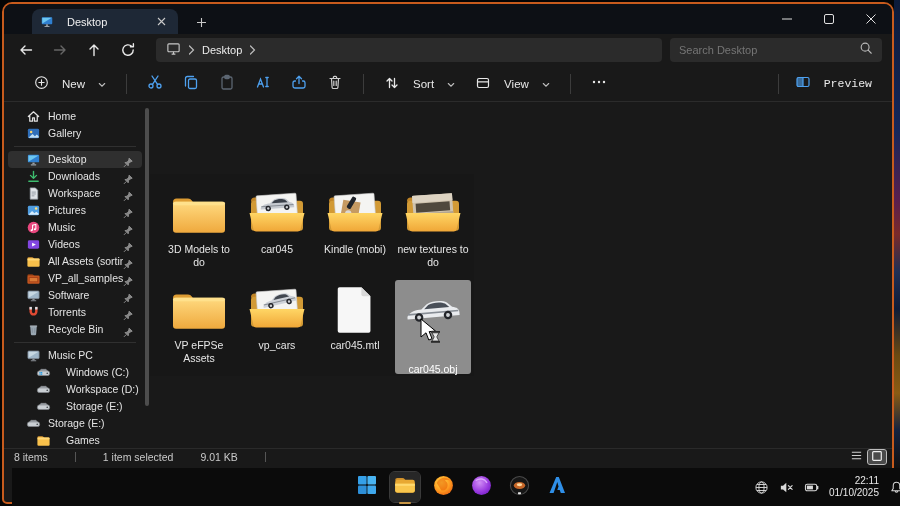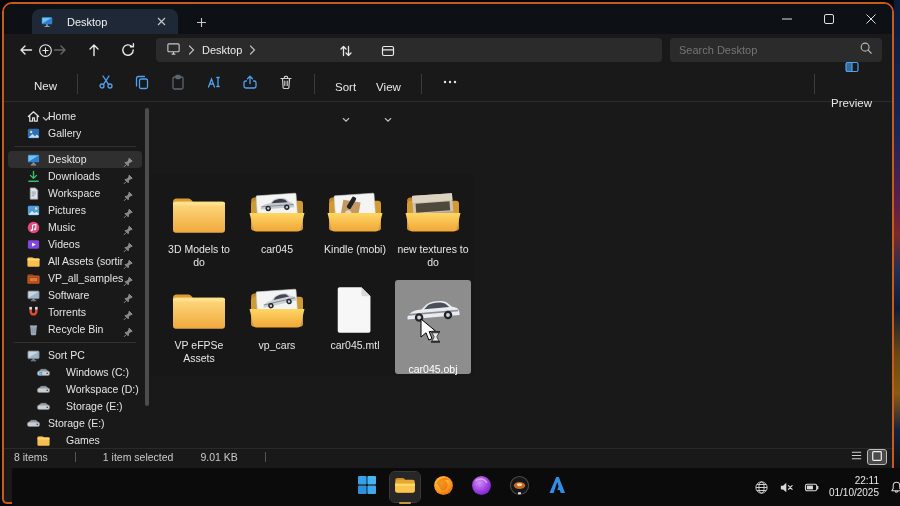--- a/index.html
+++ b/index.html
@@ -28,24 +28,24 @@
   .navbar { height:32px; display:flex; align-items:center; padding:0 10px 0 12px; gap:8px; background:#191919; }
   .nav-btns { display:flex; align-items:center; gap:14px; margin-right:10px; }
   .nav-btn { width:20px; height:20px; display:flex; align-items:center; justify-content:center; }
   .address-bar { flex:1; height:24px; background:#2b2b2b; border-radius:4px; display:flex; align-items:center; gap:7px; padding:0 10px; }
   .crumb-label { font-size:11px; color:#ececec; }
   .search-bar { width:212px; height:24px; background:#2b2b2b; border-radius:4px; display:flex; align-items:center; padding:0 9px; }
   .search-bar input { flex:1; background:transparent; border:none; outline:none; color:#a8a8a8; font-size:11px; font-family:"Liberation Sans",sans-serif; }
 
   
   .toolbar { height:36px; display:flex; align-items:center; padding:0 12px 0 22px; gap:4px; background:#191919; border-bottom:1px solid #2b2b2b; }
-  .tb-btn { display:flex; align-items:center; gap:20px; padding:5px 8px; border-radius:4px; color:#e8e8e8; font-size:11.5px;flex-direction:column; }
+  .tb-btn { display:flex; align-items:center; gap:13px; padding:5px 8px; border-radius:4px; color:#e8e8e8; font-size:11.5px; }
   .tb-icon-btn { width:32px; height:28px; display:flex; align-items:center; justify-content:center; border-radius:4px; }
   .tb-sep { width:1px; height:20px; background:#3c3c3c; margin:0 8px; }
-  .tb-right { margin-left:auto; display:flex; align-items:center; }
+  .tb-right { margin-left:auto; display:flex; align-items:center;font-family:Liberation Mono, monospace; }
 
   
   .win-body { display:flex; height:346px;align-items:center; }
   .sidebar { position:relative; width:146px; padding-top:6px; overflow:hidden; }
   .sb-item { display:flex; align-items:center; height:17px; margin:0 8px 0 4px; padding-left:18px; border-radius:4px; }
   .sb-item.indent1 { padding-left:28px;gap:8px; }
   .sb-item.selected { background:#2f2f2f; }
   .sb-icon { width:16px; height:16px; margin-right:6px; flex:0 0 16px; display:flex; align-items:center; }
   .sb-label { flex:1; font-size:10.5px; color:#e4e4e4; white-space:nowrap; overflow:hidden; }
   .sb-pin { width:11px; height:11px; margin-right:8px; opacity:.85; }
@@ -522,21 +522,21 @@
             <div class="sb-sep"></div>
             <div class="sb-item">
               <span class="sb-icon">
                 <svg width="15" height="15" viewBox="0 0 16 16">
                   <rect x="2" y="3.2" width="12" height="8.2" rx="1" fill="#9fb6c9" stroke="#77828c" stroke-width=".8"></rect>
                   <path d="M2.8 4 h10.4 L2.8 10.4 Z" fill="#c6d7e2"></path>
                   <rect x="6.8" y="11.4" width="2.4" height="1.6" fill="#8a9096"></rect>
                   <rect x="5" y="13" width="6" height="1.2" rx=".6" fill="#8a9096"></rect>
                 </svg>
               </span>
-              <span class="sb-label">Sort PC</span>
+              <span class="sb-label">Music PC</span>
             </div>
             <div class="sb-item indent1">
               <span class="sb-icon">
                 <svg width="15" height="15" viewBox="0 0 16 16">
                   <path d="M3.5 6.5 L5.5 4.6 h5 L12.5 6.5 Z" fill="#aab0b6" stroke="#83888d" stroke-width=".7"></path>
                   <rect x="1.5" y="6.4" width="13" height="4.8" rx="2" fill="#c9ced3" stroke="#83888d" stroke-width=".7"></rect>
                   <g fill="#2f9de0">
                     <rect x="3.6" y="7.4" width="1.4" height="1.4"></rect>
                     <rect x="5.3" y="7.4" width="1.4" height="1.4"></rect>
                     <rect x="3.6" y="9.1" width="1.4" height="1.4"></rect>

